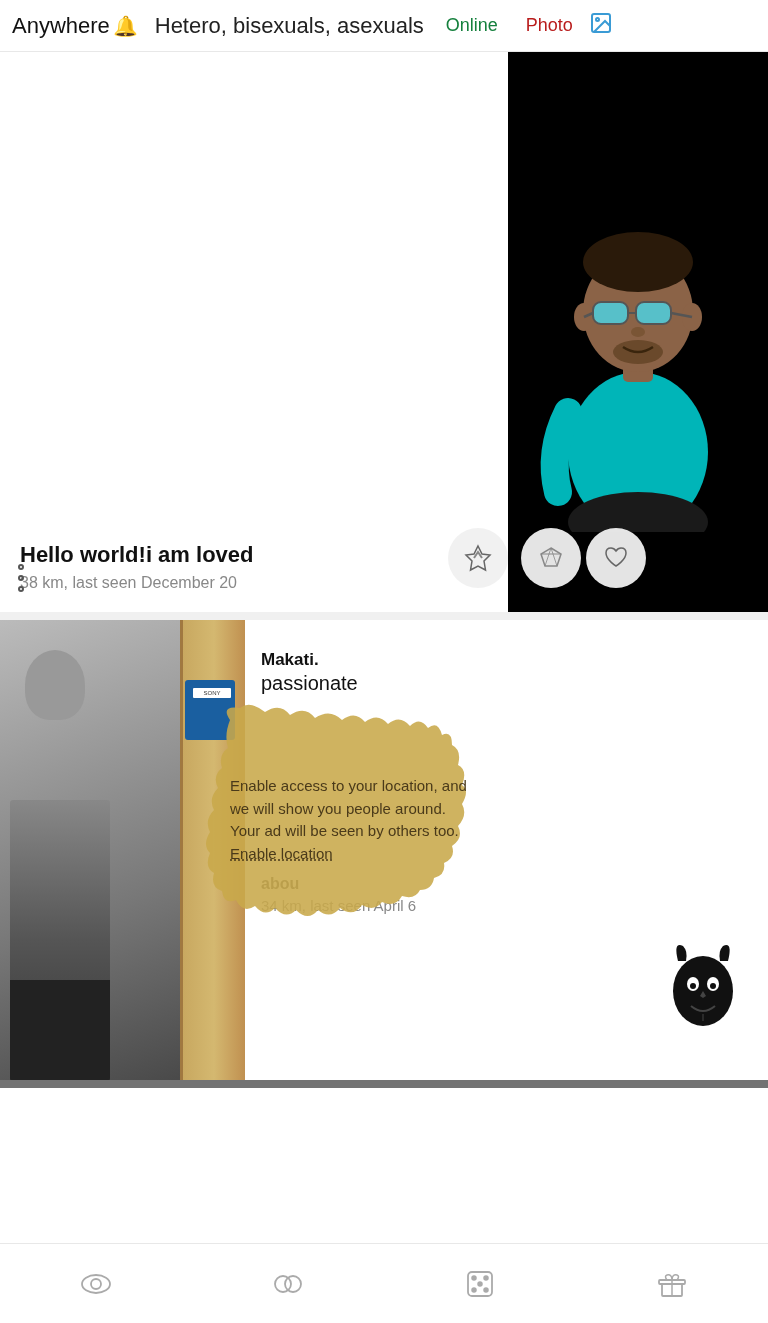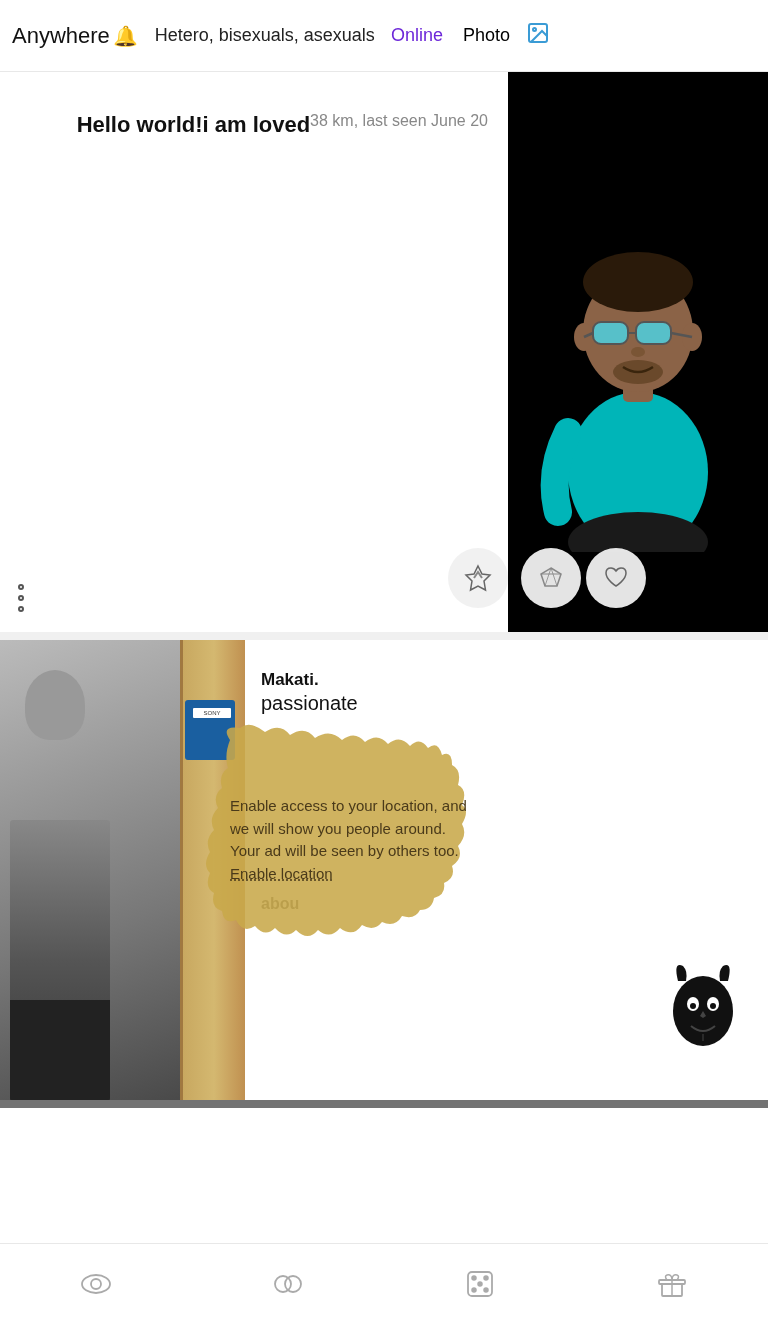--- a/index.html
+++ b/index.html
@@ -12,67 +12,68 @@
       overflow-x: hidden;
     }
 
     
     .top-nav {
       display: flex;
       align-items: center;
       padding: 10px 12px;
       border-bottom: 1px solid #e8e8e8;
       gap: 16px;
-      height: 72px;
+      height: 52px;
     }
     .nav-location {
       display: flex;
       align-items: center;
       gap: 4px;
       font-size: 22px;
       font-weight: 500;
       color: #111;
     }
     .nav-location-icon {
       font-size: 20px;
       color: #d4a843;
     }
     .nav-filter {
-      font-size: 18px;
+      font-size: 22px;
       color: #222;
       font-weight: 400;
     }
     .nav-online {
       font-size: 18px;
-      color: #6d28d9;
+      color: #15803d;
+      margin-left: 6px;
     }
     .nav-photo {
       font-size: 18px;
-      color: #000000;
-      margin-left: 4px;
+      color: #b91c1c;
+      margin-left: 12px;
     }
     .nav-photo-icon {
       font-size: 18px;
       color: #3a9bd5;
     }
 
     
     .card-first {
       display: flex;
       width: 100%;
       min-height: 560px;
       position: relative;
       border-bottom: 8px solid #f0f0f0;
     }
 
     .card-first-left {
       flex: 1;
       padding: 40px 20px 20px 20px;
       display: flex;
-      flex-direction: row;
+      flex-direction: column;
       justify-content: flex-end;
     }
 
     .card-first-image {
       width: 260px;
       height: 560px;
       background: #000;
       position: relative;
       overflow: hidden;
       flex-shrink: 0;
@@ -286,21 +287,21 @@
       <rect x="3" y="3" width="18" height="18" rx="2"></rect>
       <circle cx="8.5" cy="8.5" r="1.5"></circle>
       <polyline points="21 15 16 10 5 21"></polyline>
     </svg>
   </span>
 </nav>
 
 <div class="card-first">
   <div class="card-first-left">
     <div class="user-name">Hello world!i am loved</div>
-    <div class="user-meta">38 km, last seen June 20</div>
+    <div class="user-meta">38 km, last seen December 20</div>
   </div>
 
   <div class="card-first-image">
     <div class="avatar-cartoon">
       <svg class="cartoon-svg" viewBox="0 0 220 400" xmlns="http://www.w3.org/2000/svg">
 
         <rect width="220" height="400" fill="#000"></rect>
 
         <ellipse cx="110" cy="320" rx="70" ry="80" fill="#00b5b8"></ellipse>
 
@@ -385,20 +386,21 @@
       <div style="position:absolute;top:68px;right:14px;width:38px;height:10px;background:#fff;border-radius:1px;font-size:6px;color:#333;display:flex;align-items:center;justify-content:center;">SONY</div>
 
       <div style="position:absolute;bottom:0;left:10px;width:100px;height:100px;background:#222;border-radius:0 0 2px 2px;"></div>
     </div>
   </div>
 
   <div class="card-second-right">
     <div class="user2-location" style="margin-top:10px;">Makati.</div>
     <div class="user2-desc">passionate</div>
     <div class="user2-meta-label" style="margin-top:180px;">abou</div>
+    <div class="user2-meta">34 km, last seen April 6</div>
 
     <div class="devil-mask">
       <svg width="90" height="100" viewBox="0 0 90 100">
 
         <ellipse cx="45" cy="55" rx="30" ry="35" fill="#111"></ellipse>
 
         <path d="M20 25 Q15 5 25 10 Q30 15 28 25" fill="#111"></path>
         <path d="M70 25 Q75 5 65 10 Q60 15 62 25" fill="#111"></path>
 
         <ellipse cx="35" cy="48" rx="6" ry="7" fill="#fff"></ellipse>

